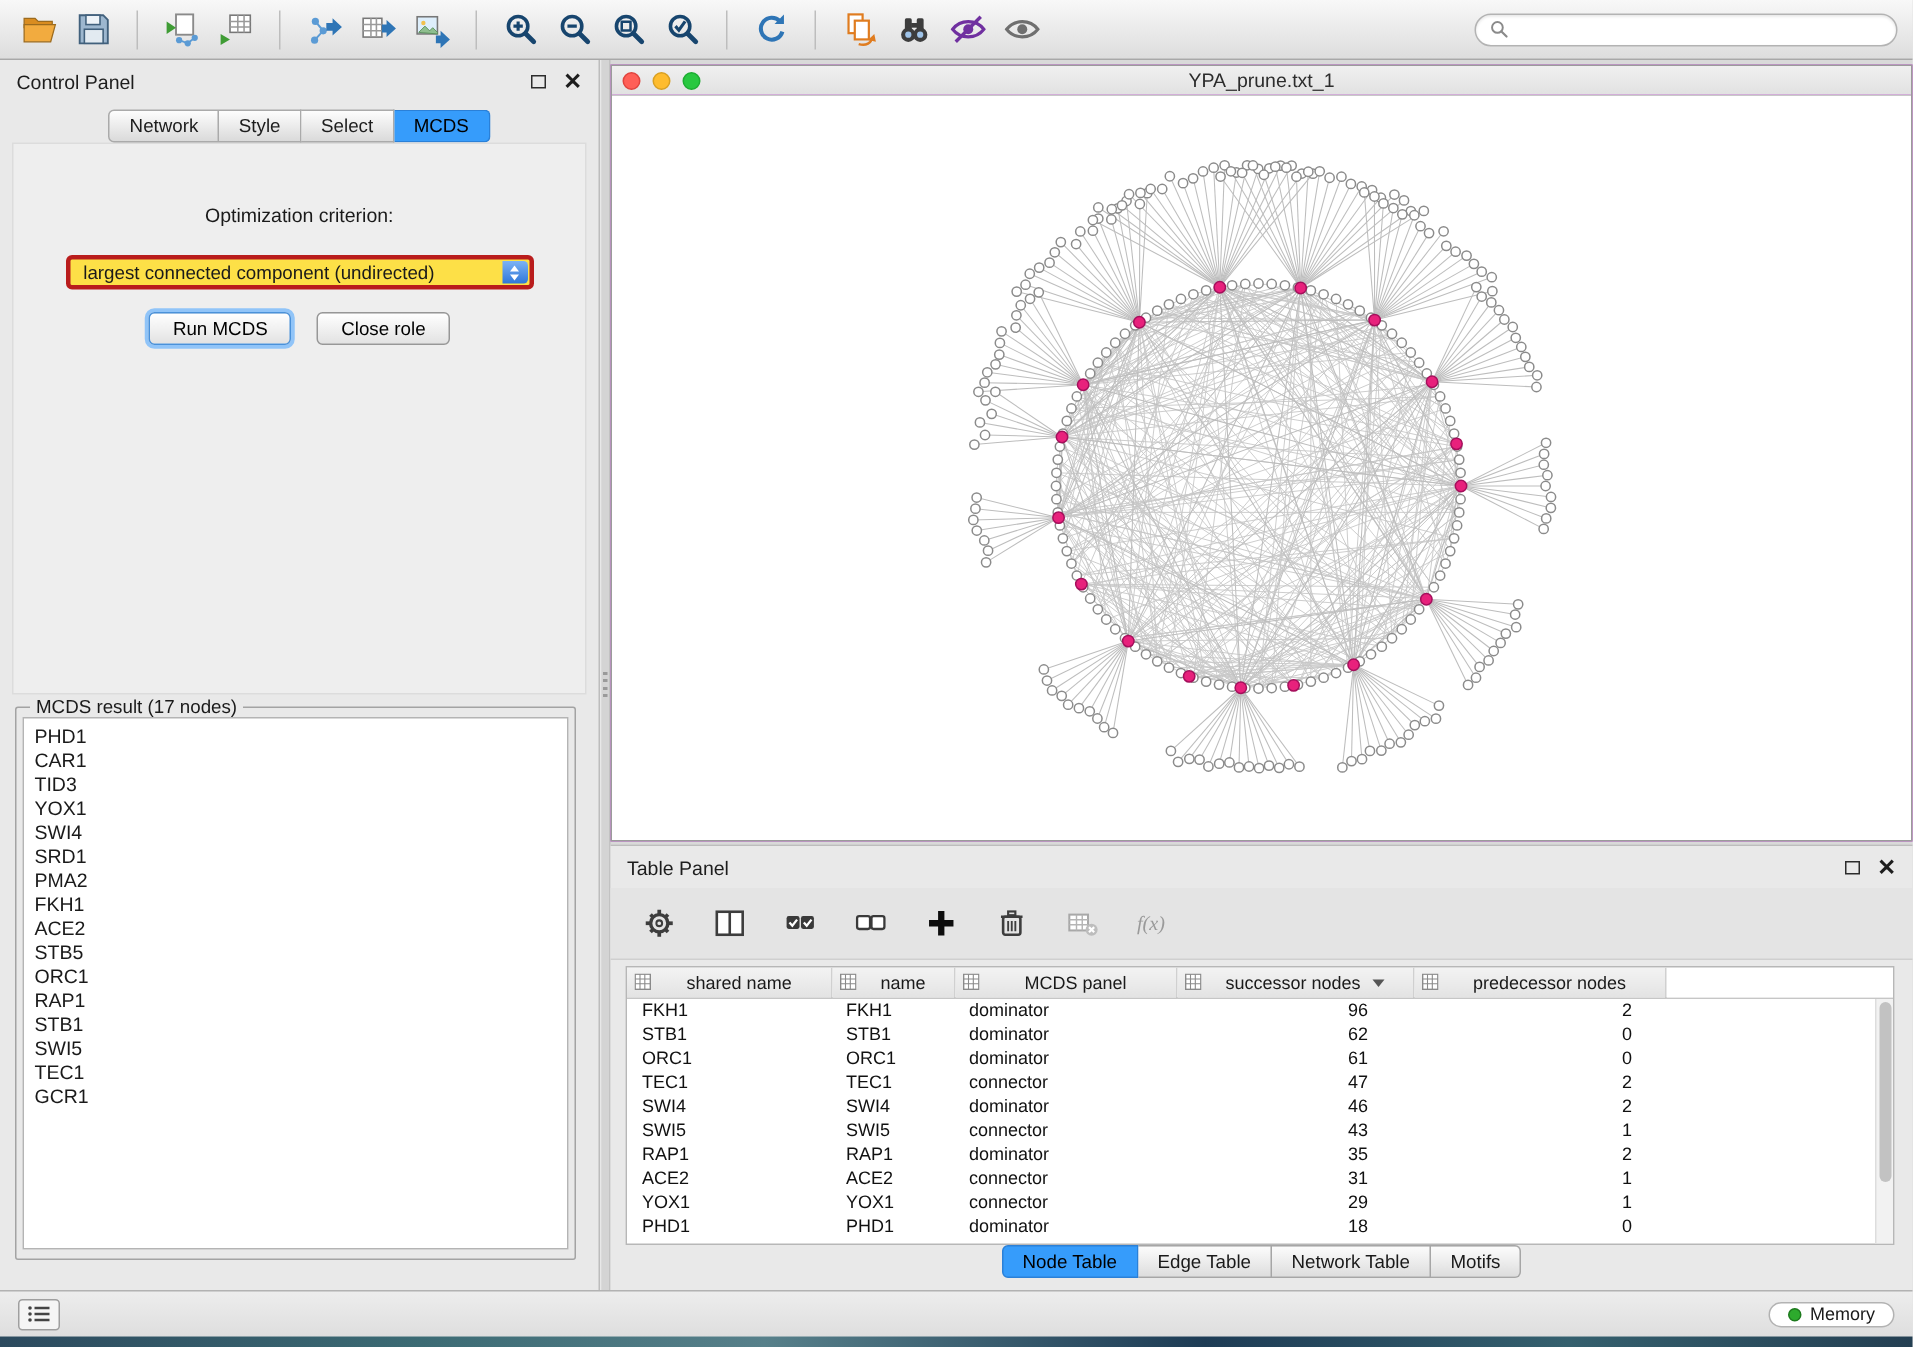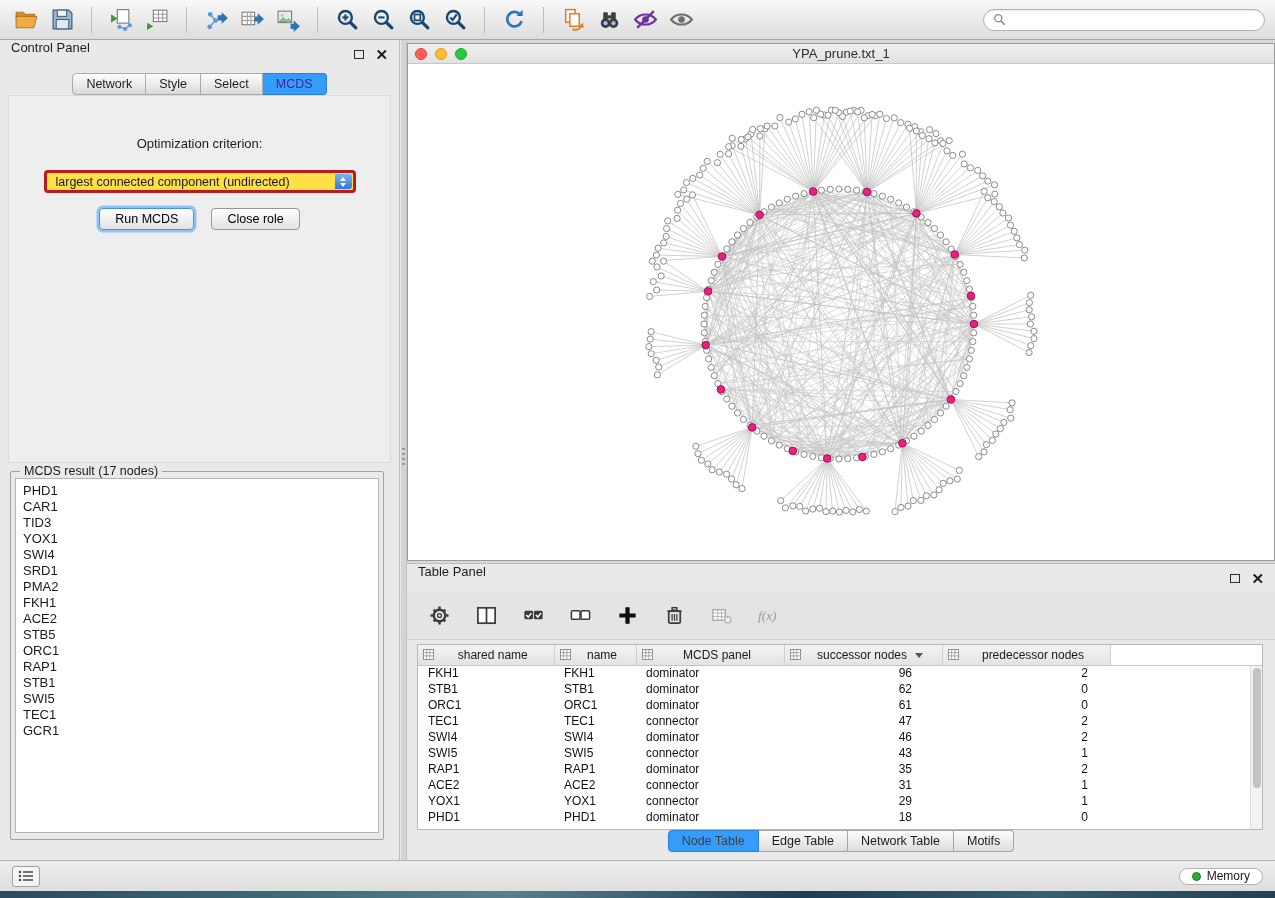--- a/index.html
+++ b/index.html
@@ -10,30 +10,30 @@
   .toolbar{position:absolute;top:0;left:0;right:0;height:40px;background:linear-gradient(#f8f8f8,#dddddd);border-bottom:1px solid #a8a8a8;display:flex;align-items:center;padding:0 10px;gap:4px}
   .tb{width:32px;height:32px;display:flex;align-items:center;justify-content:center;border-radius:4px;cursor:default}
   .tb svg{width:25px;height:25px}
   .tb-sep{width:1px;height:26px;background:#bdbdbd;margin:0 9px}
   .search-box{margin-left:auto;width:282px;height:22px;border:1px solid #b3b3b3;border-radius:11px;background:#fff;display:flex;align-items:center;padding:0 9px;gap:6px;box-shadow:inset 0 1px 2px rgba(0,0,0,.10)}
   .search-box svg{width:13px;height:13px;flex:0 0 auto}
   .search-box input{border:none;outline:none;flex:1;font-size:12px;background:transparent}
 
   
   .control-panel{position:absolute;top:40px;left:0;width:400px;height:820px;background:#e9e9e9;border-right:1px solid #bdbdbd}
-  .panel-header{height:28px;display:flex;padding:0 11px;font-size:13px;color:#1d1d1d}
+  .panel-header{height:28px;display:flex;align-items:center;padding:0 11px;font-size:13px;color:#1d1d1d}
   .hdr-btns{margin-left:auto;display:flex;gap:11px;align-items:center}
   .float-box{width:10px;height:9px;border:1.6px solid #2c2c2c;display:inline-block}
   .close-x{font-size:15px;font-weight:bold;color:#1d1d1d;line-height:1}
   .cp-inner{position:absolute;left:8px;right:8px;top:55px;height:368px;background:#eeeeee;border:1px solid #dcdcdc}
   .cp-tabs{position:absolute;top:33px;left:0;right:0;display:flex;justify-content:center;z-index:2}
   .cp-tab{font-size:12.5px;padding:3px 13px;border:1px solid #aaaaaa;border-left-width:0;background:linear-gradient(#fdfdfd,#dadada);color:#1d1d1d;cursor:default}
   .cp-tab:first-child{border-left-width:1px;border-radius:4px 0 0 4px}
   .cp-tab:last-child{border-radius:0 4px 4px 0}
-  .cp-tab.active{background:#369cfb;color:#4c1d95;border-color:#2a80d8}
+  .cp-tab.active{background:#369cfb;color:#000000;border-color:#2a80d8}
   .opt-label{text-align:center;margin-top:40px;font-size:13px}
   .mcds-select{width:312px;height:23px;margin:19px auto 0;background:#fde047;border:3px solid #b91c1c;border-radius:4px;display:flex;align-items:center;font-size:12.5px;position:relative;padding-left:9px}
   .mcds-select .spin{position:absolute;right:1px;top:1px;bottom:1px;width:17px;border-radius:0 3px 3px 0;background:linear-gradient(#7cb3f5,#3077d8);display:flex;flex-direction:column;align-items:center;justify-content:center;gap:2px}
   .tri-up{width:0;height:0;border-left:3.5px solid transparent;border-right:3.5px solid transparent;border-bottom:4px solid #fff}
   .tri-dn{width:0;height:0;border-left:3.5px solid transparent;border-right:3.5px solid transparent;border-top:4px solid #fff}
   .btn-row{display:flex;justify-content:center;gap:17px;margin-top:15px}
   .btn{font-size:12.5px;padding:3px 15px;border:1px solid #979797;border-radius:4px;background:linear-gradient(#ffffff,#e2e2e2);cursor:default}
   .btn.focused{box-shadow:0 0 0 2.5px #90c4f8;border-color:#4a91d9}
   .result-box{position:absolute;left:10px;right:15px;top:424px;bottom:20px;border:1px solid #a3a3a3;border-radius:2px;padding:0 4px 6px;display:flex;flex-direction:column;background:transparent}
   .result-box legend{font-size:12.5px;padding:0 4px;margin-left:5px}
@@ -65,21 +65,21 @@
   td{height:16px;padding:0 10px;white-space:nowrap;overflow:hidden;color:#111}
   td.num{text-align:right}
   td.c3{padding-right:30px}
   td.c4{padding-right:22px}
   .vscroll{position:absolute;right:0;top:21px;bottom:0;width:12px;background:#f2f2f2;border-left:1px solid #dddddd}
   .vthumb{position:absolute;left:2px;width:8px;border-radius:4px;background:#c2c2c2;top:2px;height:120px}
   .tp-tabs{position:absolute;bottom:8px;left:0;right:0;display:flex;justify-content:center}
   .tp-tab{font-size:12.5px;padding:3px 13px;border:1px solid #a6a6a6;border-left-width:0;background:linear-gradient(#fcfcfc,#dddddd);cursor:default}
   .tp-tab:first-child{border-left-width:1px;border-radius:4px 0 0 4px}
   .tp-tab:last-child{border-radius:0 4px 4px 0}
-  .tp-tab.active{background:#369cfb;color:#404040;border-color:#2a80d8}
+  .tp-tab.active{background:#369cfb;color:#000000;border-color:#2a80d8}
 
   
   .status-bar{position:absolute;left:0;top:860px;right:0;height:31px;background:linear-gradient(#ededed,#dedede);border-top:1px solid #b2b2b2;display:flex;align-items:center;padding:0 12px}
   .menu-btn{width:28px;height:21px;border:1px solid #9f9f9f;border-radius:3px;background:#f5f5f5;display:flex;align-items:center;justify-content:center}
   .menu-btn svg{width:16px;height:14px}
   .memory-btn{margin-left:auto;height:17px;border:1px solid #b3b3b3;border-radius:11px;background:#fff;display:flex;align-items:center;gap:6px;padding:0 12px;font-size:12px}
   .mem-dot{width:9px;height:9px;border-radius:50%;background:#2daa2d;border:1px solid #1d7a1d}
   .desktop-strip{position:absolute;left:0;top:891px;right:0;height:7px;background:linear-gradient(90deg,#2c4a5e,#3c6b74 22%,#57808a 40%,#1e3c55 63%,#35606e 82%,#243f52)}
 </style>
 </head>

